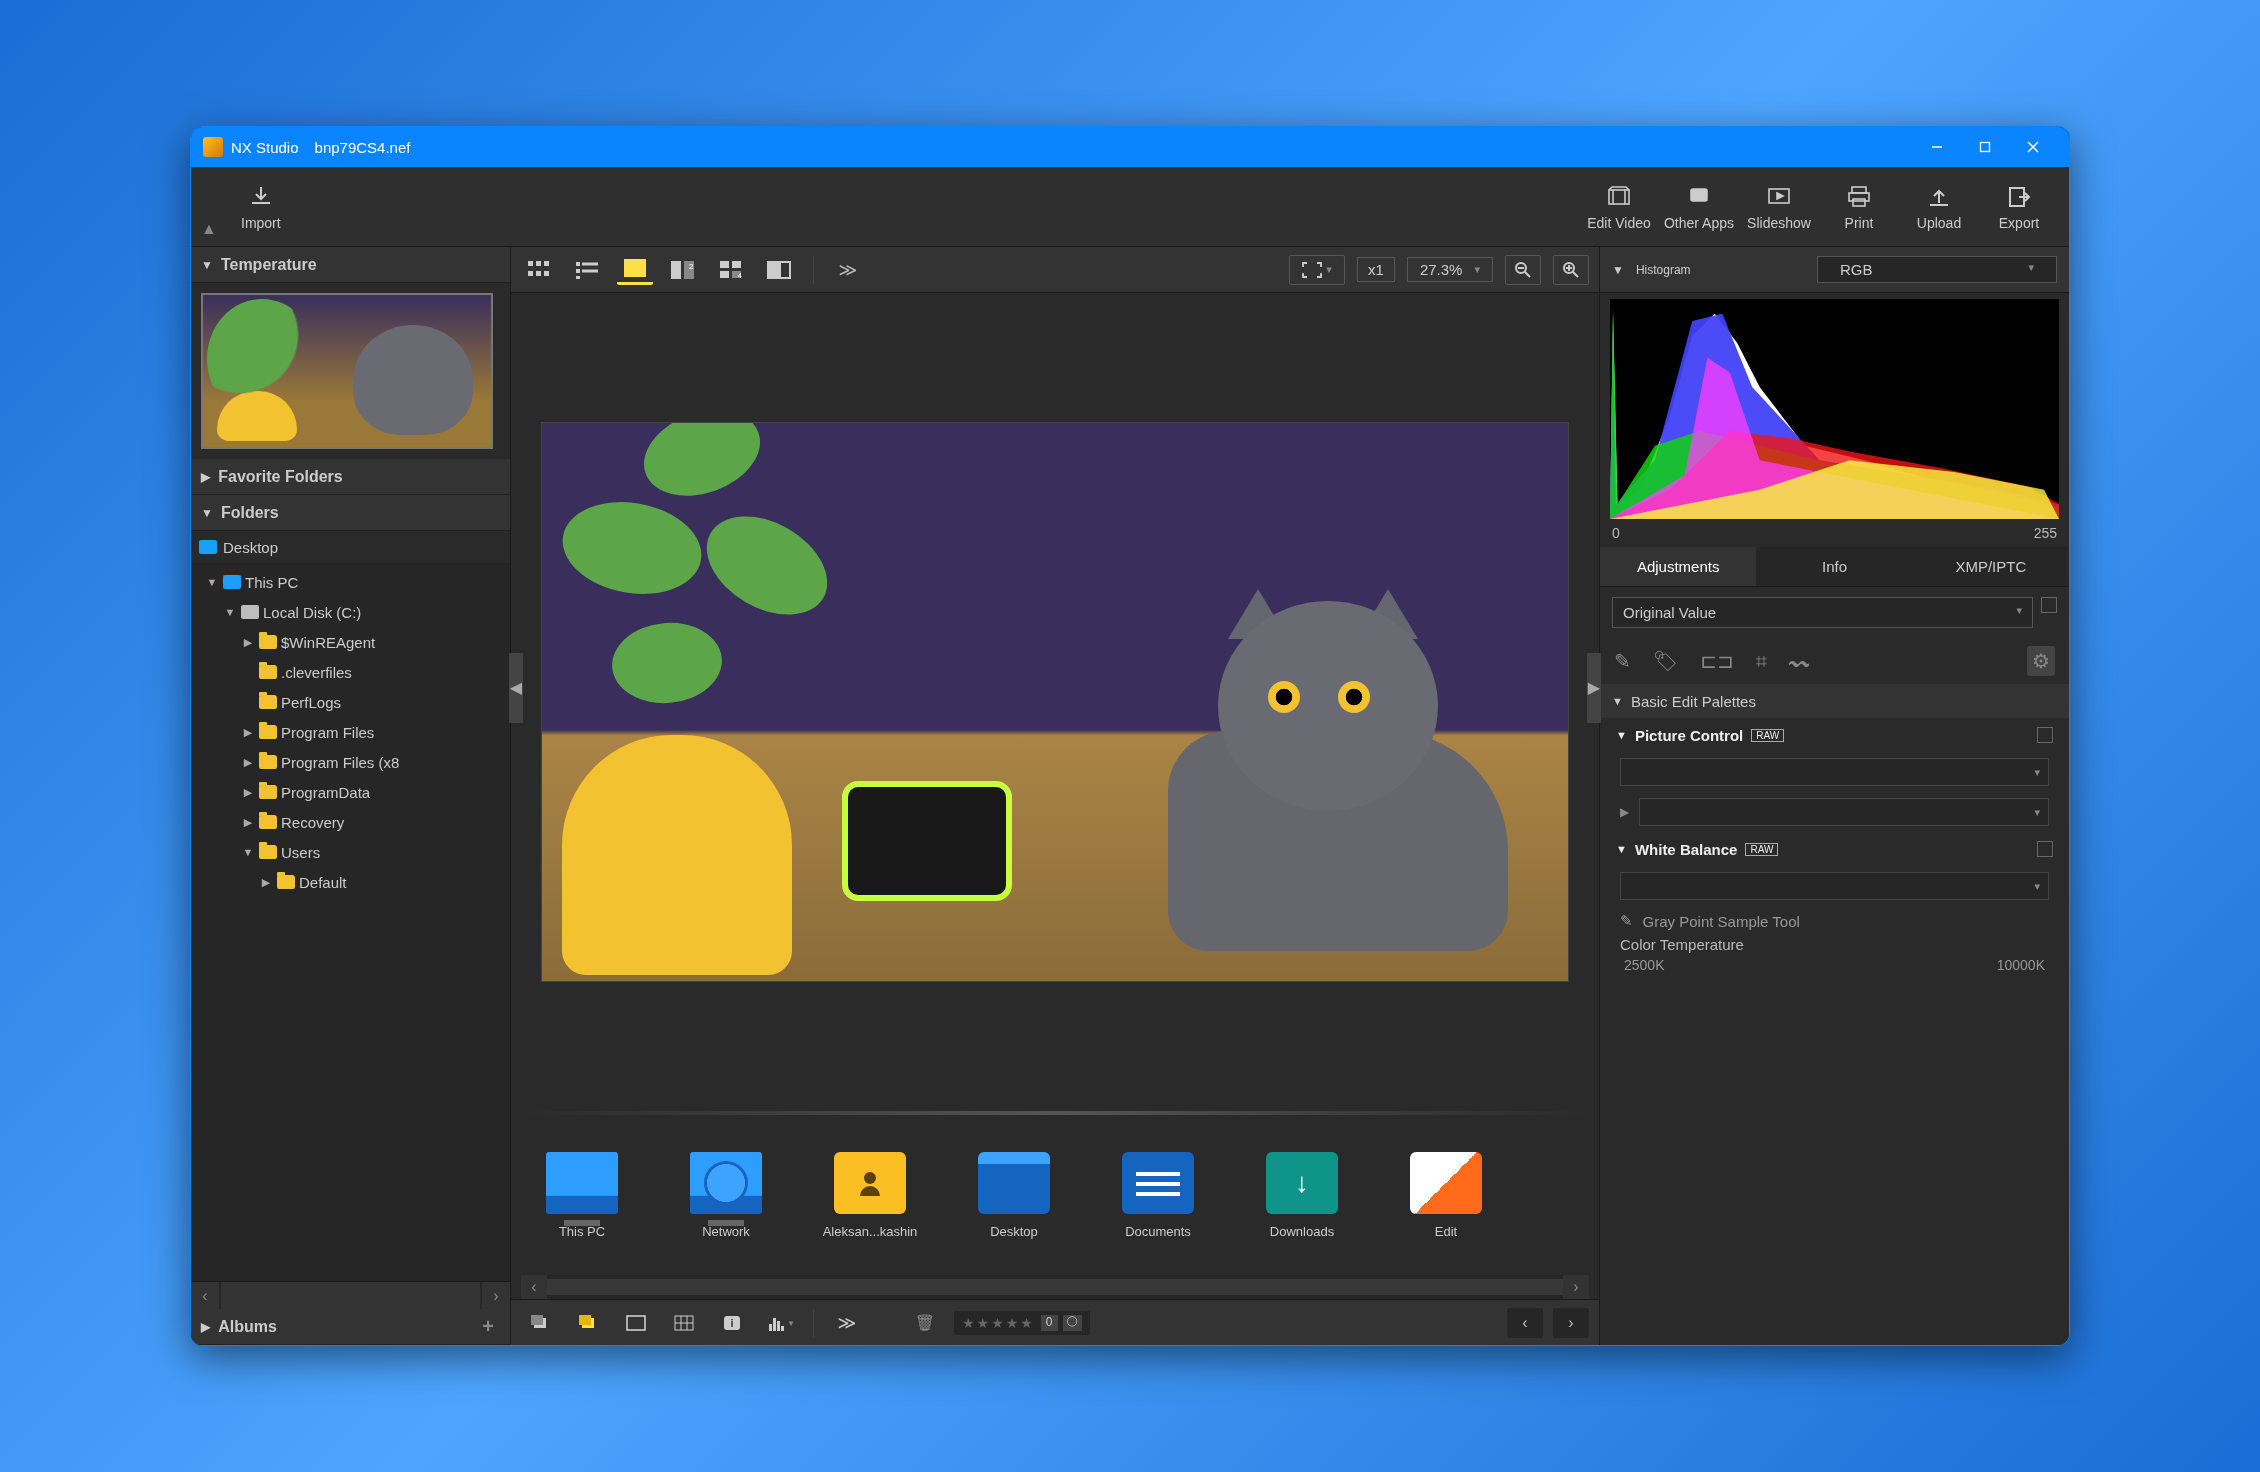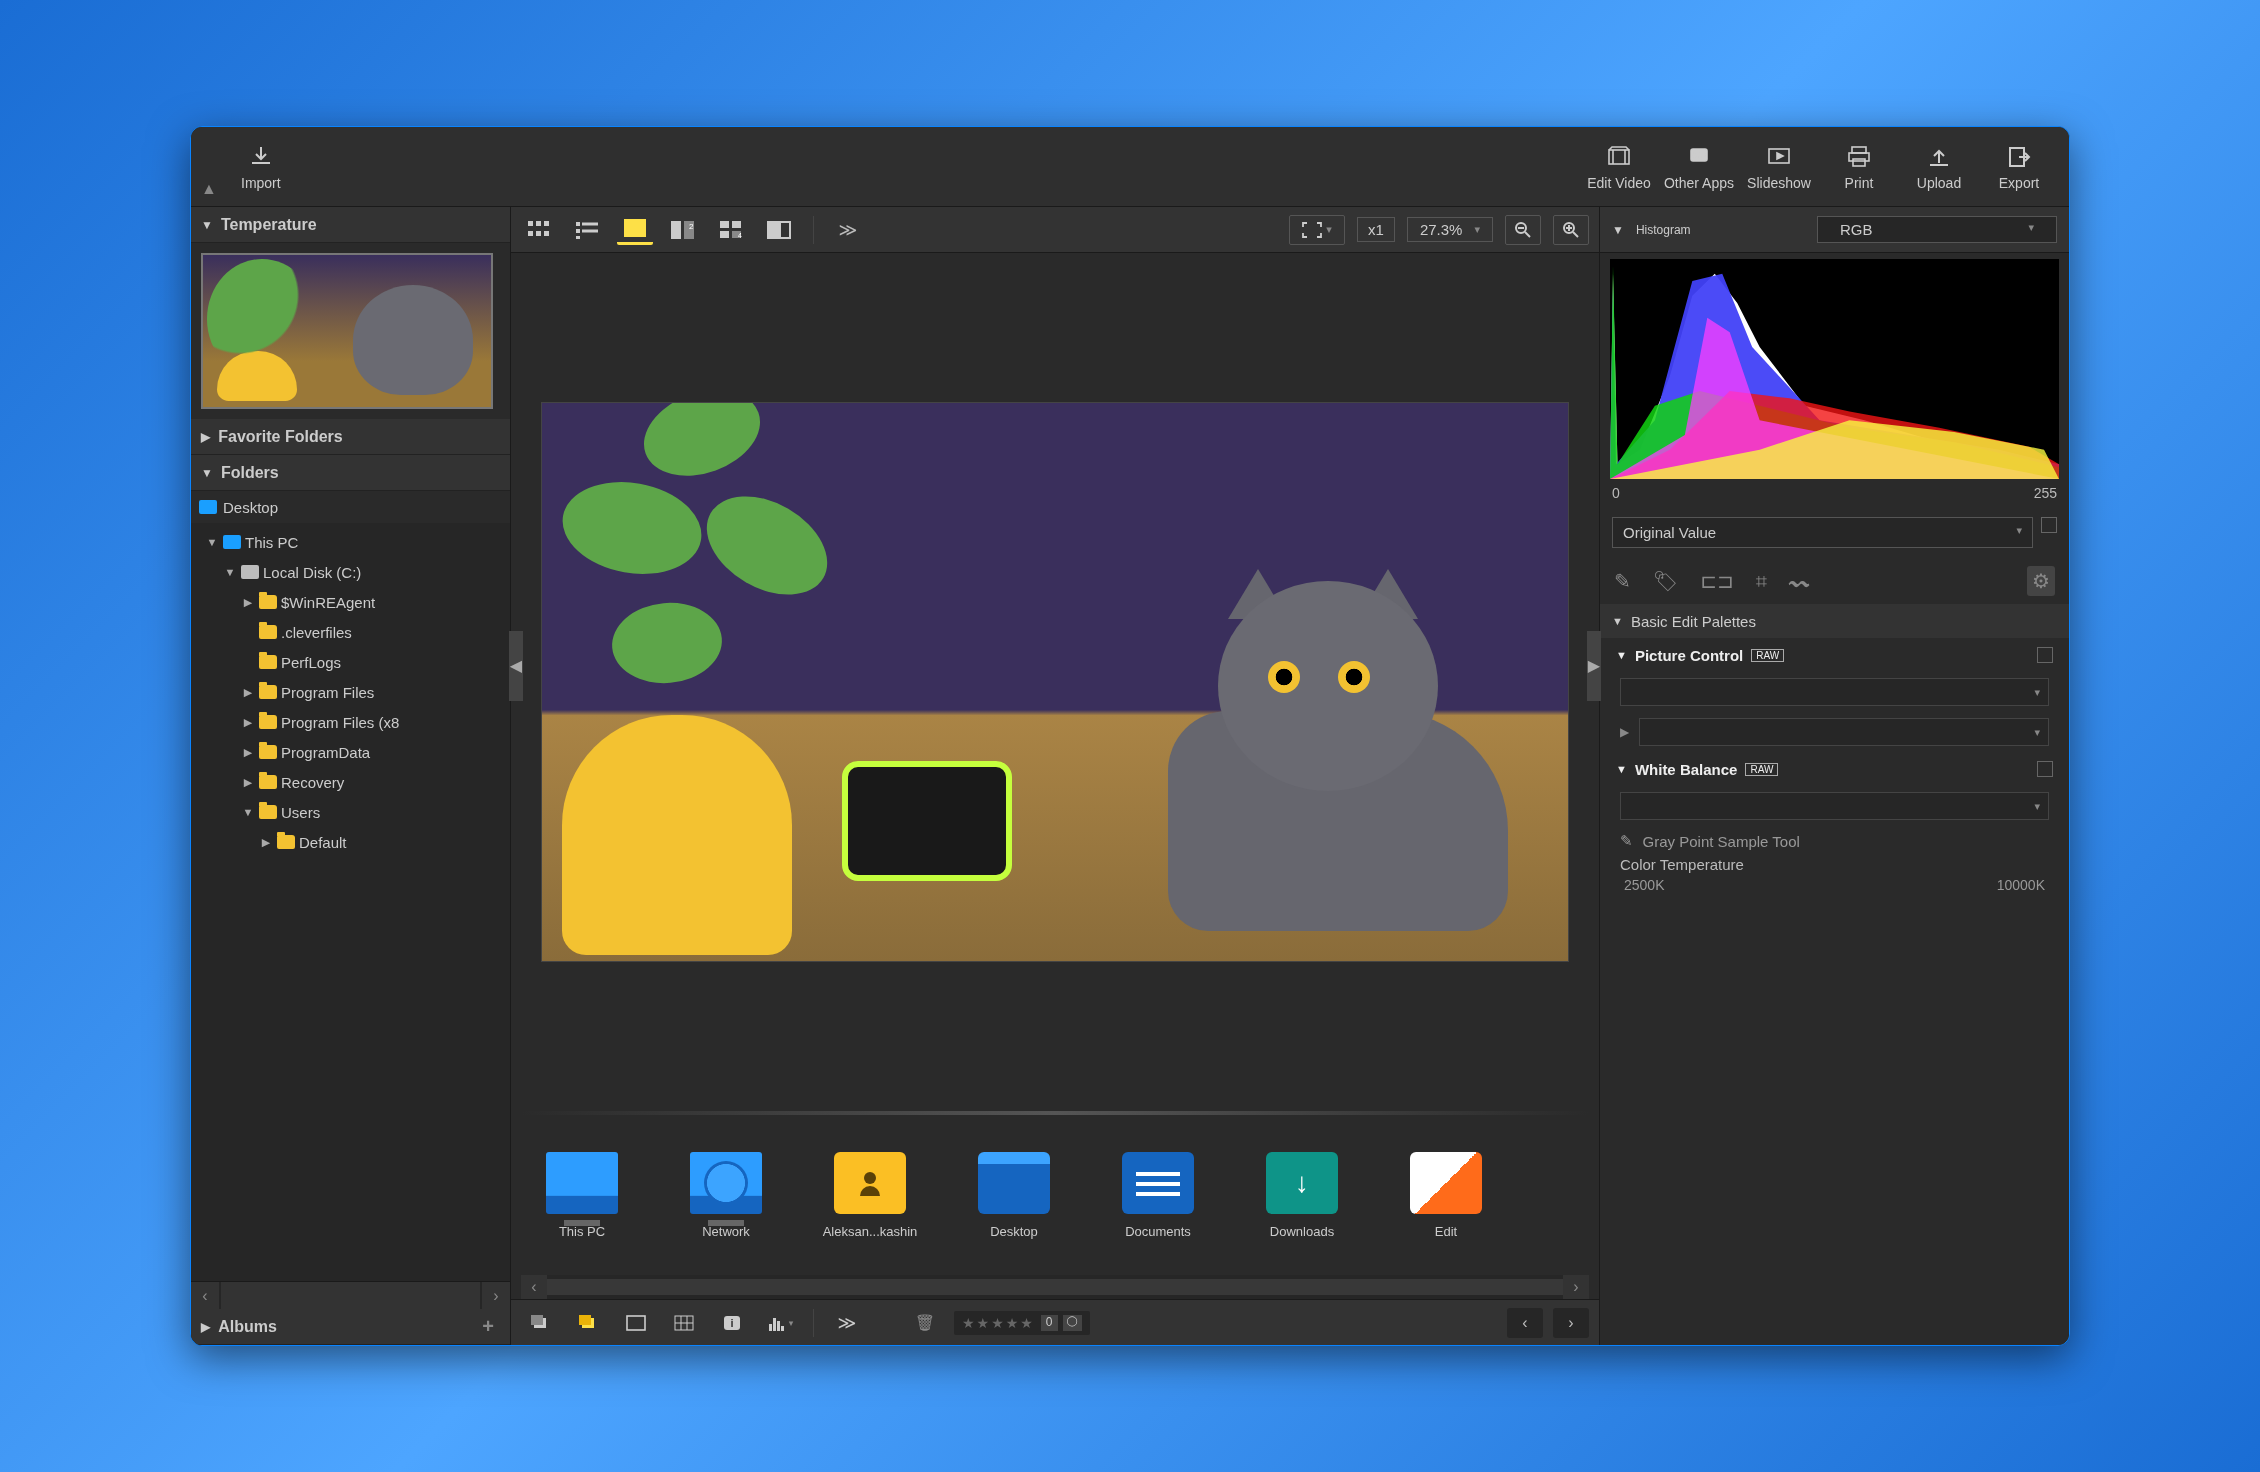--- a/index.html
+++ b/index.html
@@ -106,20 +106,42 @@
 .temp-row { display:flex; justify-content:space-between; color:#999; font-size:14px; padding:4px 24px;}
 .temp-label { color:#bbb; font-size:15px; padding:0 20px;}
 .side-handle { position:absolute; width:14px; height:70px; background:#444; color:#aaa; display:flex; align-items:center; justify-content:center; top:44%;}
 .indent-1 { padding-left:14px;} .indent-2 { padding-left:32px;} .indent-3 { padding-left:50px;} .indent-4 { padding-left:68px;}
 </style>
 </head>
 <body>
 
 <div class="window">
 
+  <div class="titlebar">
+    <div class="app-icon"></div>
+    <span class="app-name">NX Studio</span>
+    <span class="file-name">bnp79CS4.nef</span>
+    <div class="spacer"></div>
+    <div class="winbtn">
+        <svg viewBox="0 0 14 14" stroke="#fff" stroke-width="1.5">
+          <line x1="2" y1="7" x2="12" y2="7"></line>
+        </svg>
+      </div>
+    <div class="winbtn">
+        <svg viewBox="0 0 14 14" stroke="#fff" stroke-width="1.3" fill="none">
+          <rect x="2.5" y="2.5" width="9" height="9"></rect>
+        </svg>
+      </div>
+    <div class="winbtn">
+        <svg viewBox="0 0 14 14" stroke="#fff" stroke-width="1.5">
+          <line x1="2" y1="2" x2="12" y2="12"></line>
+          <line x1="12" y1="2" x2="2" y2="12"></line>
+        </svg>
+      </div>
+  </div>
 
 
   <div class="toolbar">
     <div class="tb-tri">▲</div>
     <div class="tb-item">
       <svg viewBox="0 0 28 28" stroke="#ccc" stroke-width="2" fill="none">
           <path d="M14 4 v12 M9 11 l5 5 l5 -5 M5 20 h18"></path>
         </svg>
       <span>Import</span>
     </div>
@@ -485,20 +507,25 @@
           <path d="M0 150 L40 130 L80 90 L120 95 L160 104 L220 115 L280 128 L300 140 L300 150 Z" fill="#f21414" opacity="0.8"></path>
           <path d="M0 150 L50 120 L65 40 L80 50 L100 110 L300 150 Z" fill="#ff3dff" opacity="0.75"></path>
           <path d="M0 150 L100 130 L160 110 L230 118 L290 130 L300 150 Z" fill="#f7f73e" opacity="0.8"></path>
         </svg>
       </div>
       <div class="histo-labels">
           <span>0</span>
           <span>255</span>
         </div>
 
+      <div class="tabs">
+        <div class="tab active">Adjustments</div>
+        <div class="tab">Info</div>
+        <div class="tab">XMP/IPTC</div>
+      </div>
 
       <div class="adj-row">
         <div class="adj-sel">
             <span>Original Value</span>
             <span style="font-size:11px;color:#888">▾</span>
           </div>
         <div class="adj-chk"></div>
       </div>
 
       <div class="tool-row">

